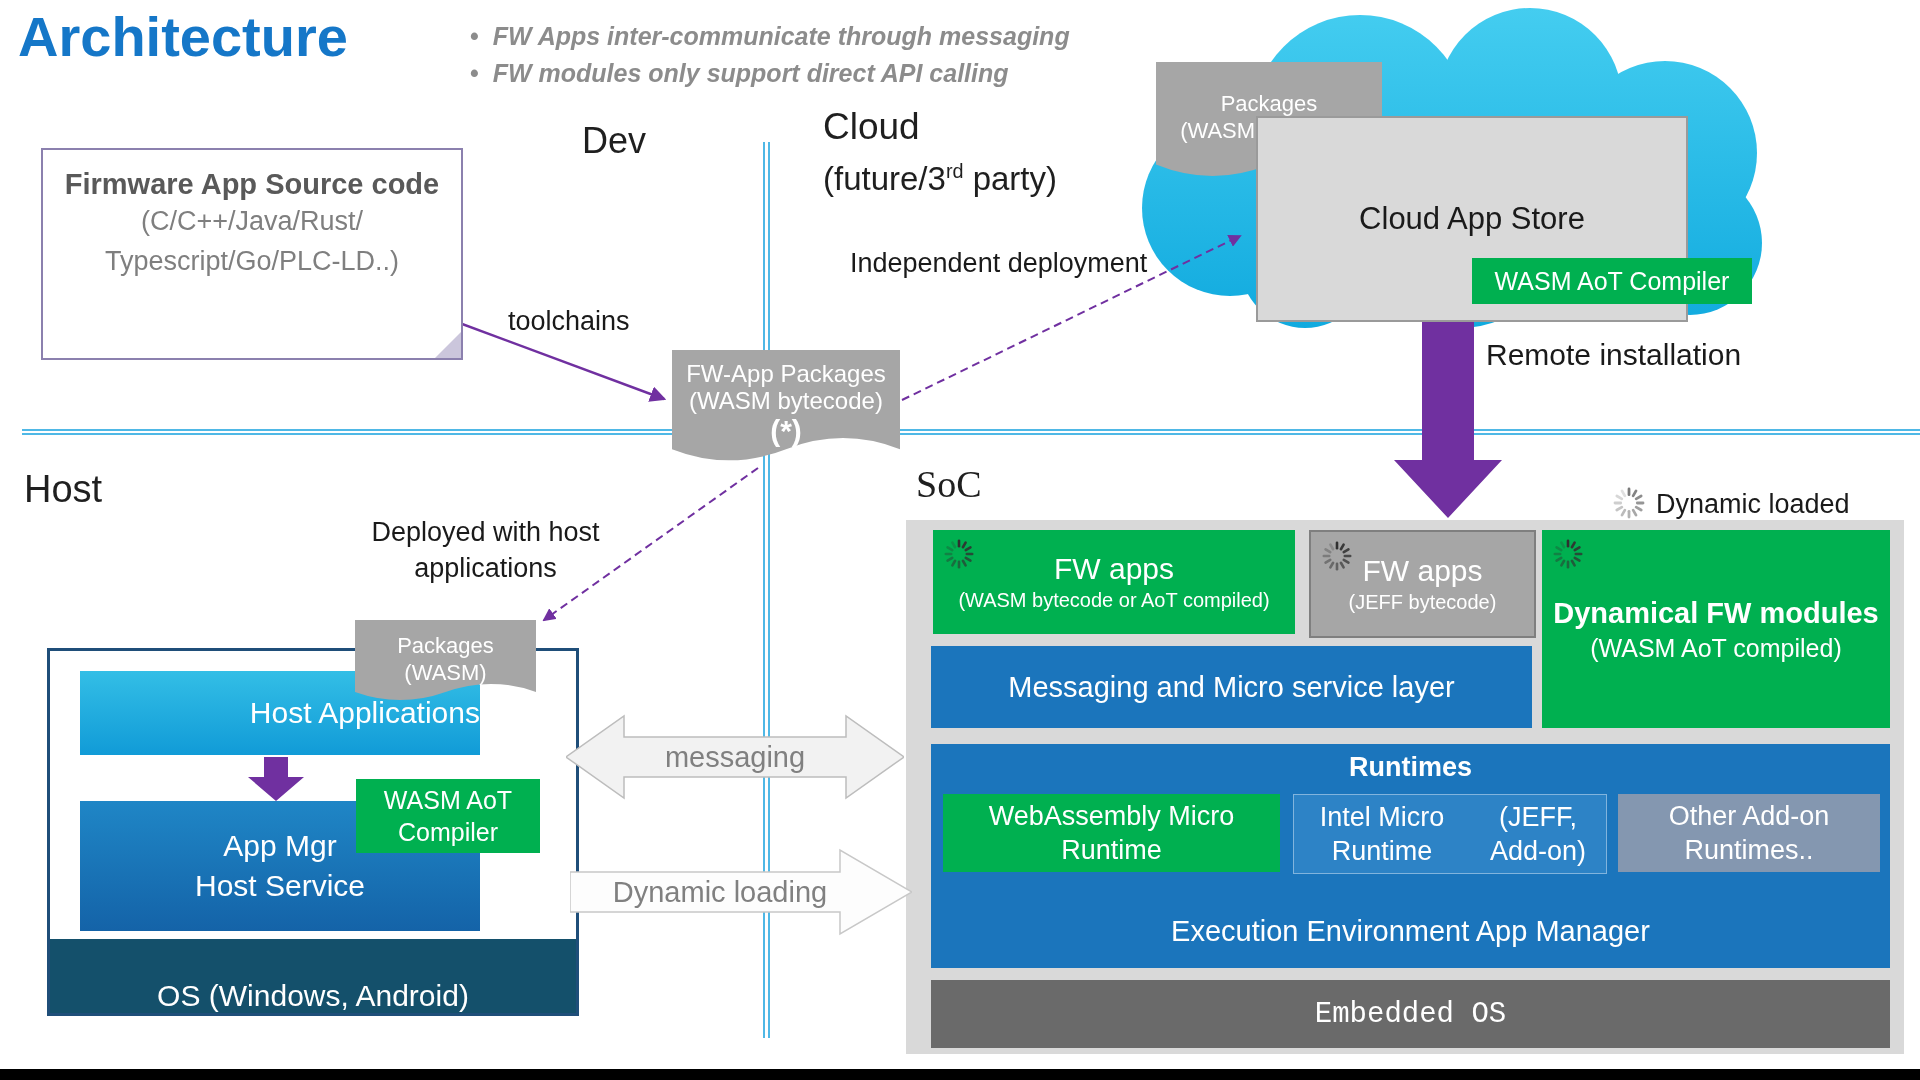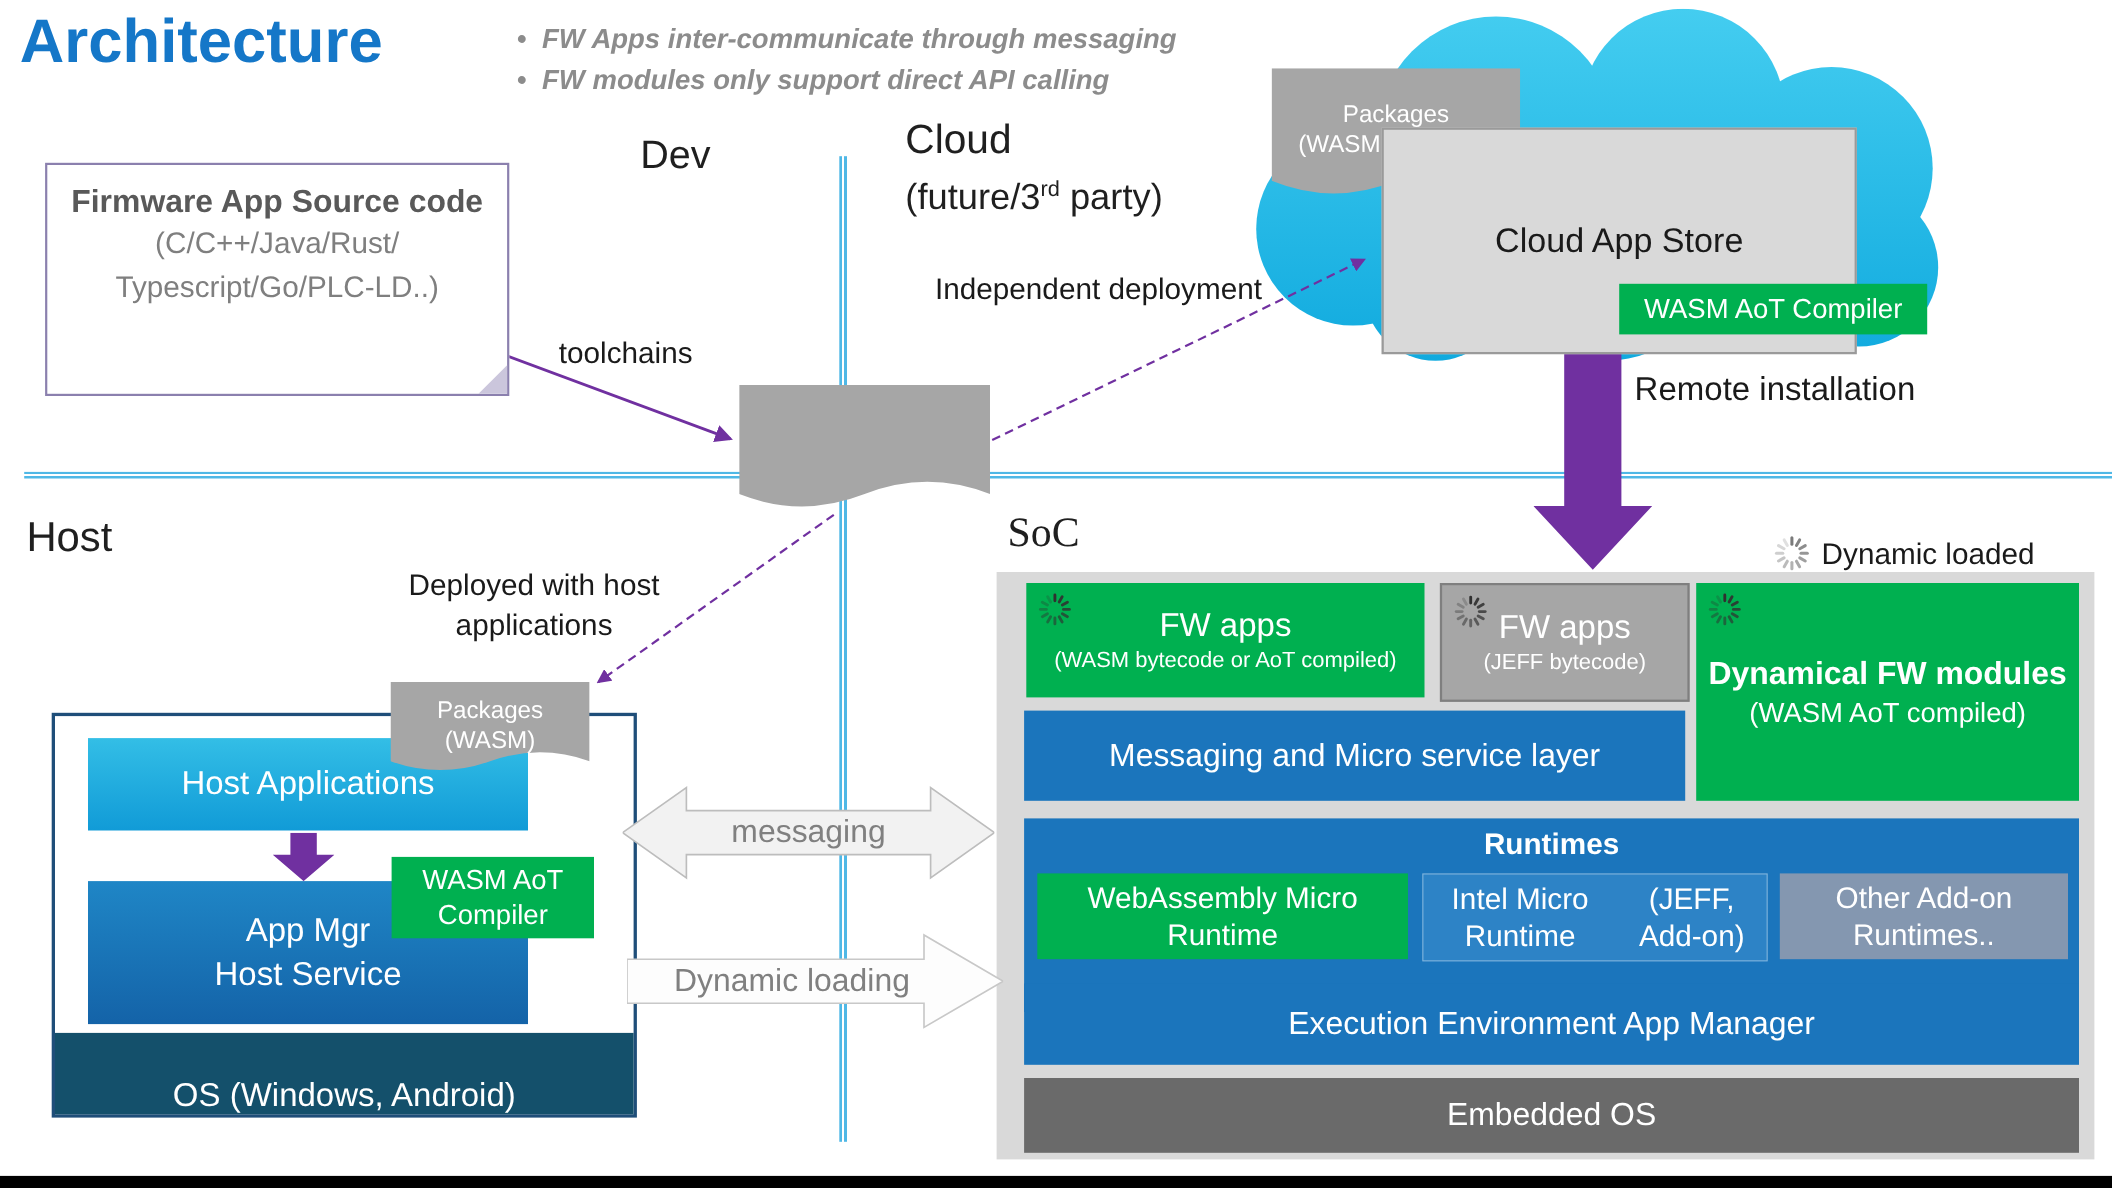--- a/index.html
+++ b/index.html
@@ -44,21 +44,21 @@
   .box-sub{font-size:20px;line-height:26px;}
   .box-sub-md{font-size:25px;line-height:32px;}
   .dyn-title{font-size:29px;font-weight:600;line-height:38px;}
   .bar-label{font-size:29px;}
   .runtime-line{font-size:27px;line-height:34px;}
   .othergray{background:#8497B0;}
   .intelblue{background:#2D83C6;border:1px solid rgba(255,255,255,0.4);}
   .embedded{background:#6A6A6A;}
   
   .host-box{left:47px;top:648px;width:526px;height:362px;background:#fff;border:3px solid #1F4E79;}
-  .hostapps{background:linear-gradient(to bottom,#33BEE6,#119BD7);color:#fff;display:flex;align-items:center;justify-content:center;font-size:30px;}
+  .hostapps{background:linear-gradient(to bottom,#33BEE6,#119BD7);color:#fff;display:flex;align-items:center;justify-content:flex-end;font-size:30px;}
   .appmgr{background:linear-gradient(to bottom,#1F86C6,#1463A8);color:#fff;display:flex;flex-direction:column;align-items:center;justify-content:center;font-size:30px;line-height:40px;}
   .osbar{background:#14506B;color:#fff;display:flex;align-items:flex-end;justify-content:center;font-size:30px;}
   
   .hollow-arrow-text{position:absolute;width:100%;top:50%;transform:translateY(-50%);text-align:center;
     font-size:29px;color:#808080;}
   .spinner{color:#303030;}
   .spinner-gray{color:#7A7A7A;}
   .footnote{left:26px;top:1036px;font-size:25px;font-style:italic;color:#111;}
   .bottom-bar{left:0;top:1069px;width:1920px;height:11px;background:#000;}
   sup{font-size:60%;}
@@ -148,20 +148,25 @@
   </div>
 
   <div class="abs small-label" style="left:508px;top:306px;">toolchains</div>
   <div class="abs small-label" style="left:850px;top:248px;">Independent deployment</div>
   <div class="abs" style="left:1486px;top:338px;font-size:30px;">Remote installation</div>
 
   <div class="doc" style="left:672px;top:350px;width:228px;height:124px;">
     <svg viewBox="0 0 200 100" preserveAspectRatio="none">
       <path d="M0,0 H200 V80 Q150,62 100,80 Q50,98 0,80 Z"></path>
     </svg>
+    <div class="doc-text" style="padding-top:10px;">
+      <div class="doc-line">FW-App Packages</div>
+      <div class="doc-line">(WASM bytecode)</div>
+      <div class="doc-star">(*)</div>
+    </div>
   </div>
 
   <div class="doc" style="left:1156px;top:62px;width:226px;height:128px;">
     <svg viewBox="0 0 200 100" preserveAspectRatio="none">
       <path d="M0,0 H200 V80 Q150,62 100,80 Q50,98 0,80 Z"></path>
     </svg>
     <div class="doc-text" style="padding-top:28px;">
       <div class="doc-line-sm">Packages</div>
       <div class="doc-line-sm">(WASM bytecode)</div>
     </div>
@@ -222,21 +227,21 @@
       <div class="abs bluebar othergray" style="left:687px;top:50px;width:262px;height:78px;flex-direction:column;">
         <div class="runtime-line">Other Add-on</div>
         <div class="runtime-line">Runtimes..</div>
       </div>
     </div>
 
     <div class="abs bluebar bar-label" style="left:25px;top:374px;width:959px;height:74px;">
       <span>Execution Environment App Manager</span>
     </div>
 
-    <div class="abs bluebar embedded bar-label" style="left:25px;top:460px;width:959px;height:68px;">
+    <div class="abs bluebar embedded bar-label" style="left:25px;top:460px;width:959px;height:68px;font-family:Liberation Mono, monospace;">
       <span>Embedded OS</span>
     </div>
   </div>
 
   <div class="abs small-label" style="left:358px;top:514px;width:255px;text-align:center;line-height:36px;">
     <div>Deployed with host</div>
     <div>applications</div>
   </div>
 
   <div class="abs host-box">

